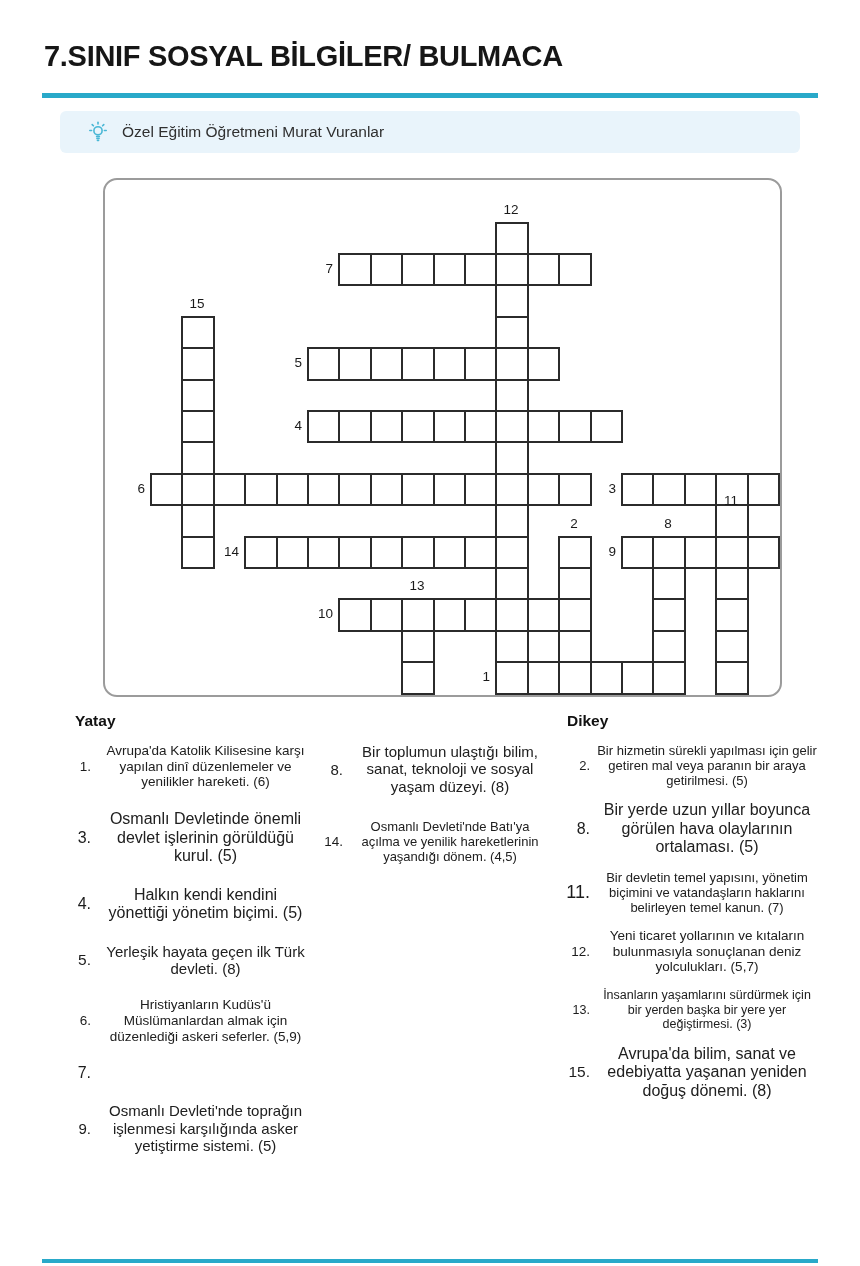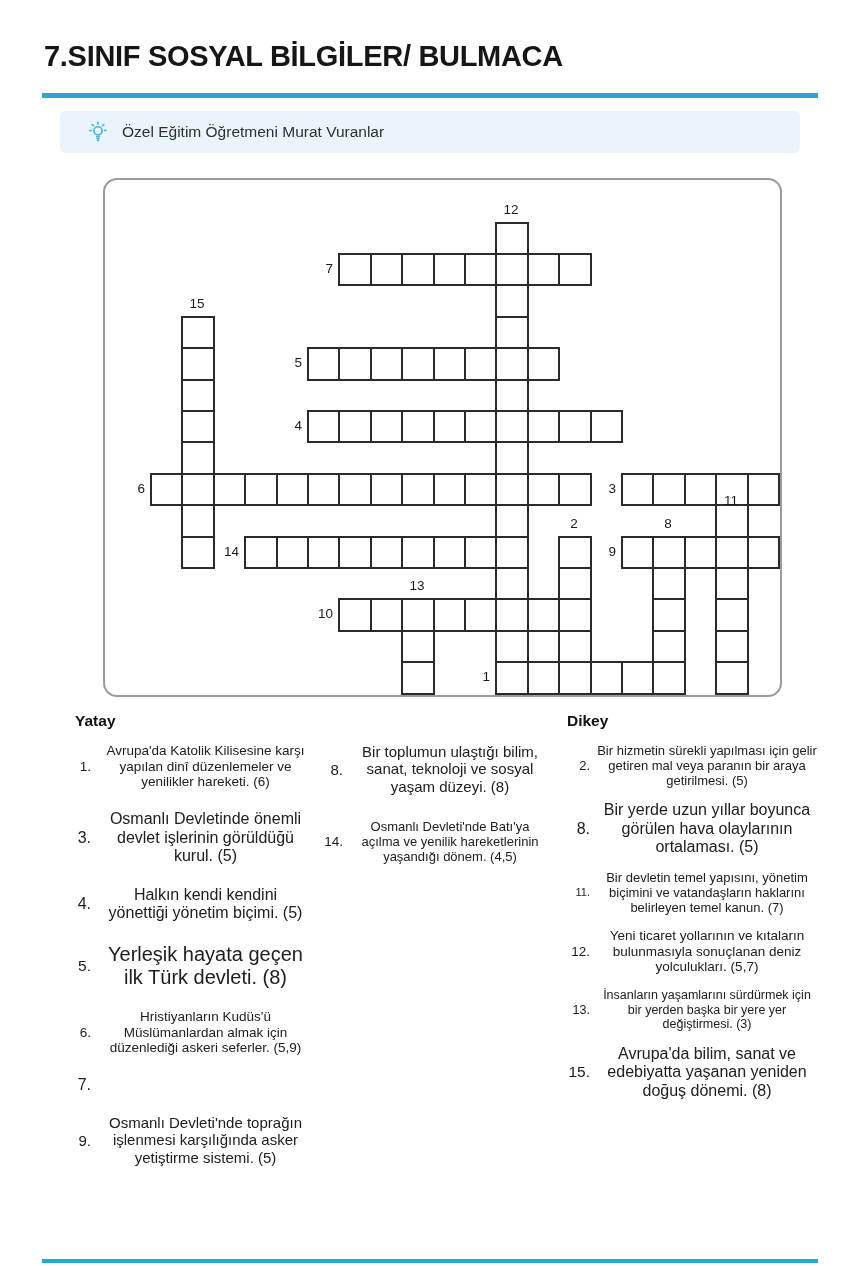--- a/index.html
+++ b/index.html
@@ -193,21 +193,21 @@
     <div class="clue">
       <div class="clue-num" style="font-size: 16px;">3.</div>
       <div class="clue-text" style="font-size: 16px;">Osmanlı Devletinde önemli devlet işlerinin görüldüğü kurul. (5)</div>
     </div>
     <div class="clue">
       <div class="clue-num" style="font-size: 16px;">4.</div>
       <div class="clue-text" style="font-size: 16px;">Halkın kendi kendini yönettiği yönetim biçimi. (5)</div>
     </div>
     <div class="clue">
       <div class="clue-num" style="font-size: 15.5px;">5.</div>
-      <div class="clue-text" style="font-size: 20px; text-align: center;">Yerleşik hayata geçen ilk Türk devleti. (8)</div>
+      <div class="clue-text" style="font-size: 15px; text-align: center;">Yerleşik hayata geçen ilk Türk devleti. (8)</div>
     </div>
     <div class="clue">
       <div class="clue-num" style="font-size: 13.5px;">6.</div>
       <div class="clue-text" style="font-size: 13.5px;">Hristiyanların Kudüs'ü Müslümanlardan almak için düzenlediği askeri seferler. (5,9)</div>
     </div>
     <div class="clue">
       <div class="clue-num" style="font-size: 16px;">7.</div>
     </div>
     <div class="clue">
       <div class="clue-num" style="font-size: 15px;">9.</div>
@@ -227,21 +227,21 @@
 <div class="clue-col" id="clue-col-c">
     <div class="clue">
       <div class="clue-num" style="font-size: 13px;">2.</div>
       <div class="clue-text" style="font-size: 13px;">Bir hizmetin sürekli yapılması için gelir getiren mal veya paranın bir araya getirilmesi. (5)</div>
     </div>
     <div class="clue">
       <div class="clue-num" style="font-size: 16px;">8.</div>
       <div class="clue-text" style="font-size: 16px;">Bir yerde uzun yıllar boyunca görülen hava olaylarının ortalaması. (5)</div>
     </div>
     <div class="clue">
-      <div class="clue-num" style="font-size: 11px;">11.</div>
+      <div class="clue-num" style="font-size: 18px;">11.</div>
       <div class="clue-text" style="font-size: 13px;">Bir devletin temel yapısını, yönetim biçimini ve vatandaşların haklarını belirleyen temel kanun. (7)</div>
     </div>
     <div class="clue">
       <div class="clue-num" style="font-size: 13.5px;">12.</div>
       <div class="clue-text" style="font-size: 13.5px;">Yeni ticaret yollarının ve kıtaların bulunmasıyla sonuçlanan deniz yolculukları. (5,7)</div>
     </div>
     <div class="clue">
       <div class="clue-num" style="font-size: 12.5px;">13.</div>
       <div class="clue-text" style="font-size: 12.5px;">İnsanların yaşamlarını sürdürmek için bir yerden başka bir yere yer değiştirmesi. (3)</div>
     </div>

